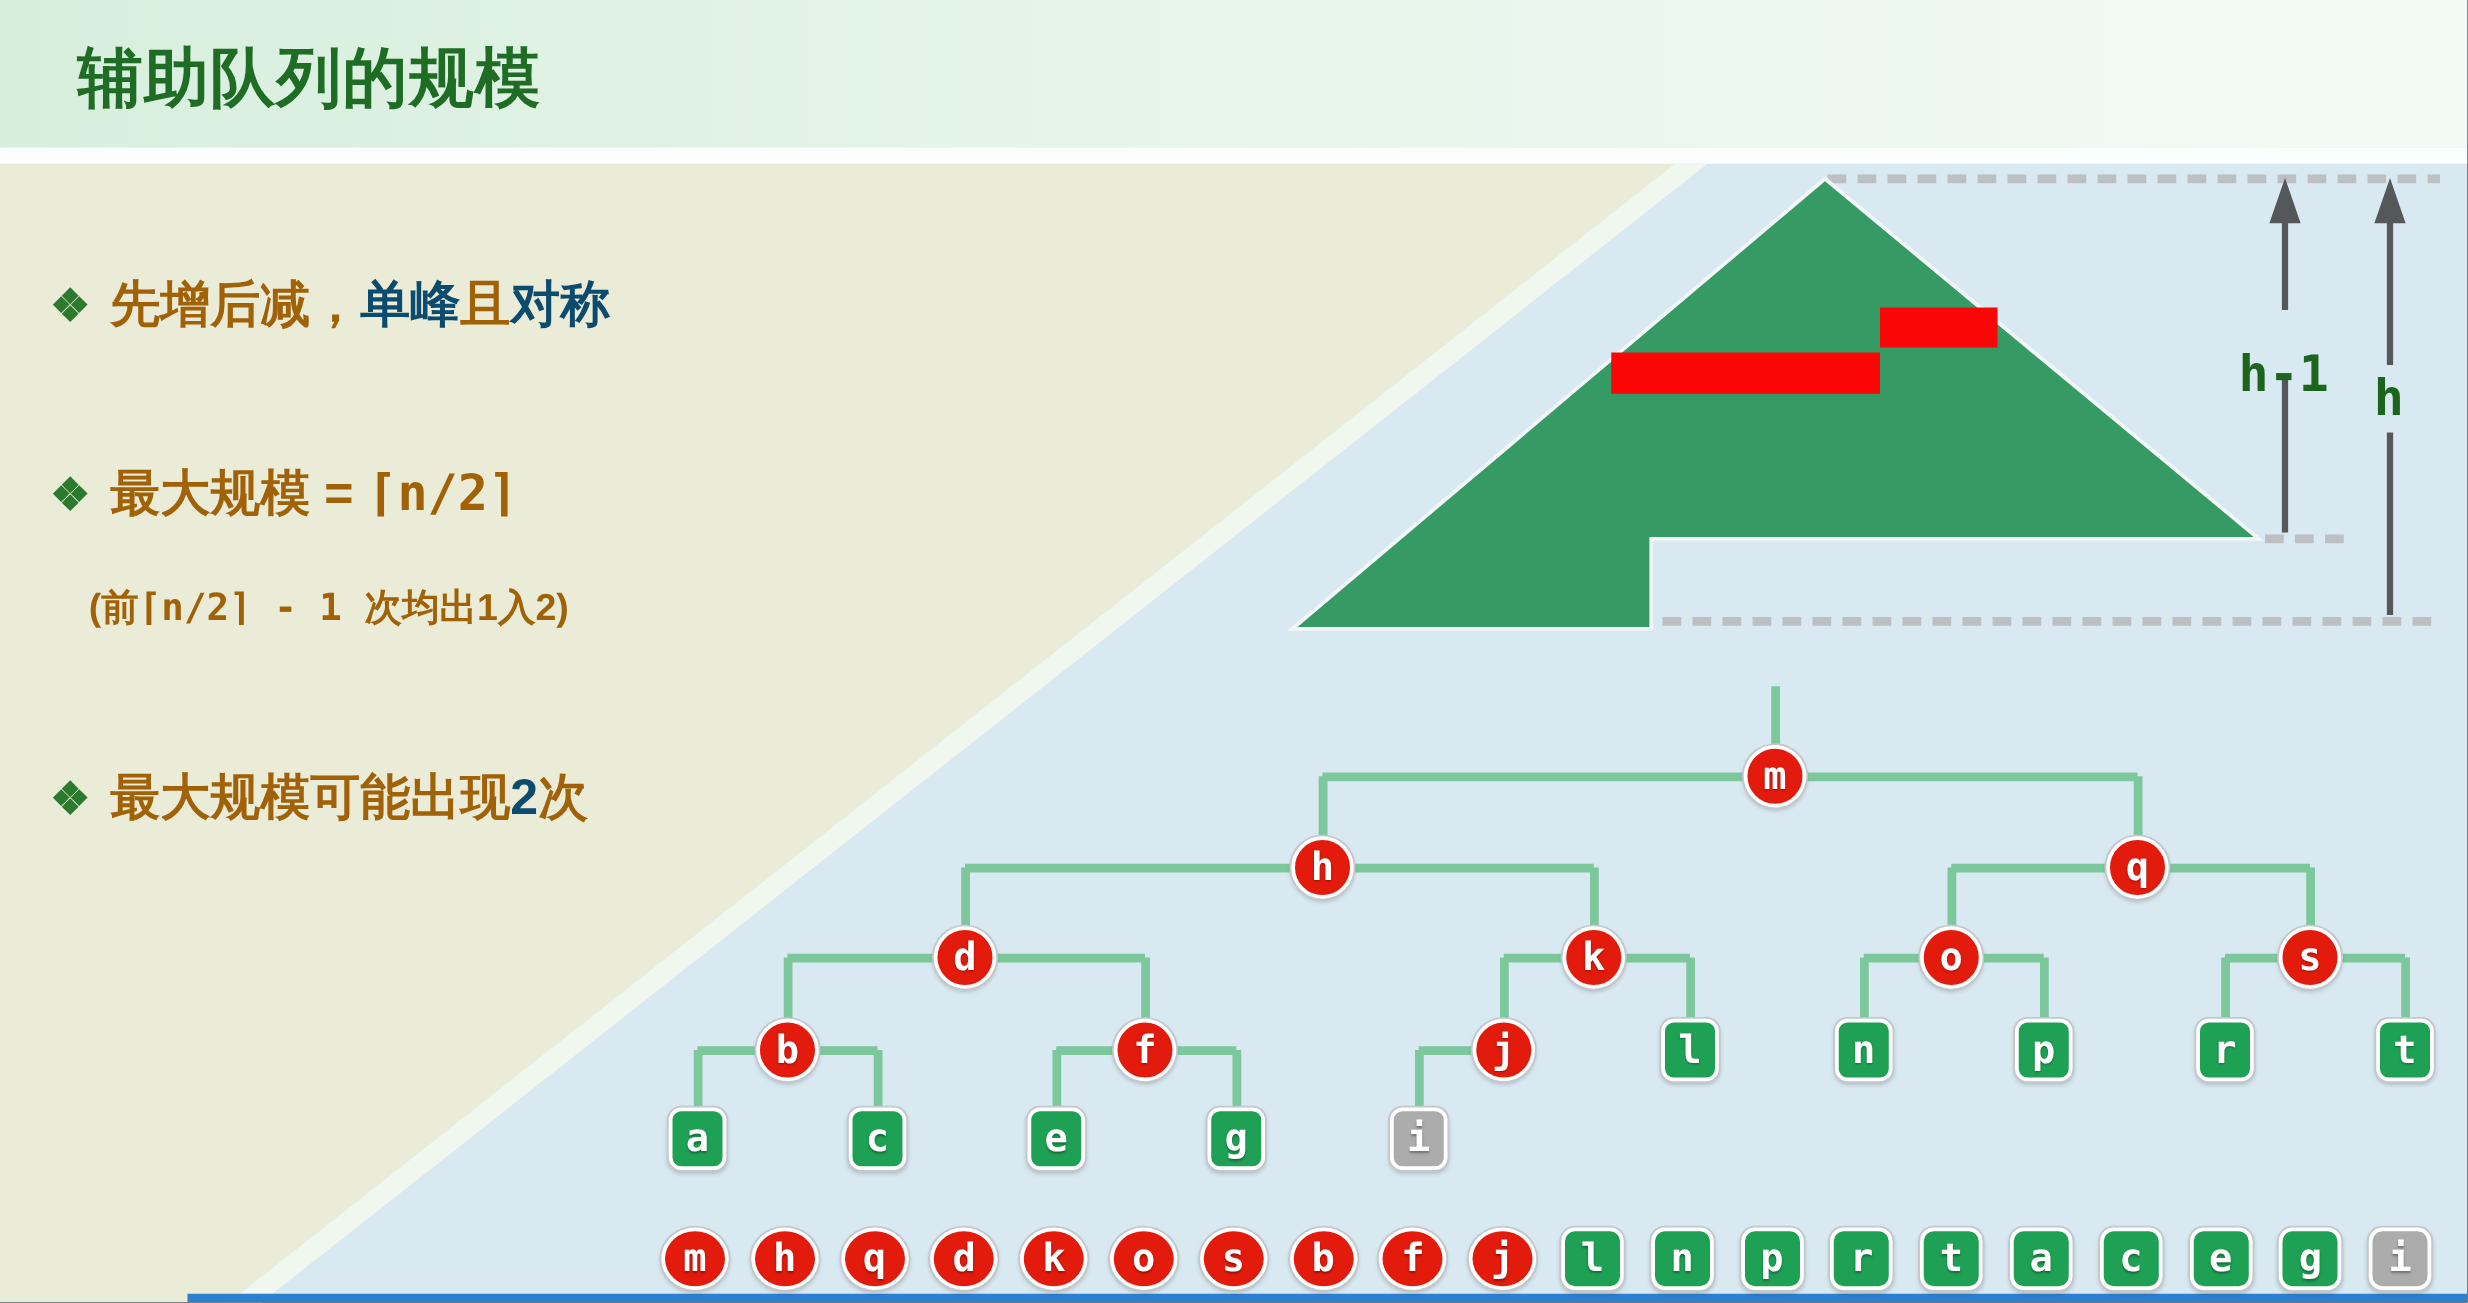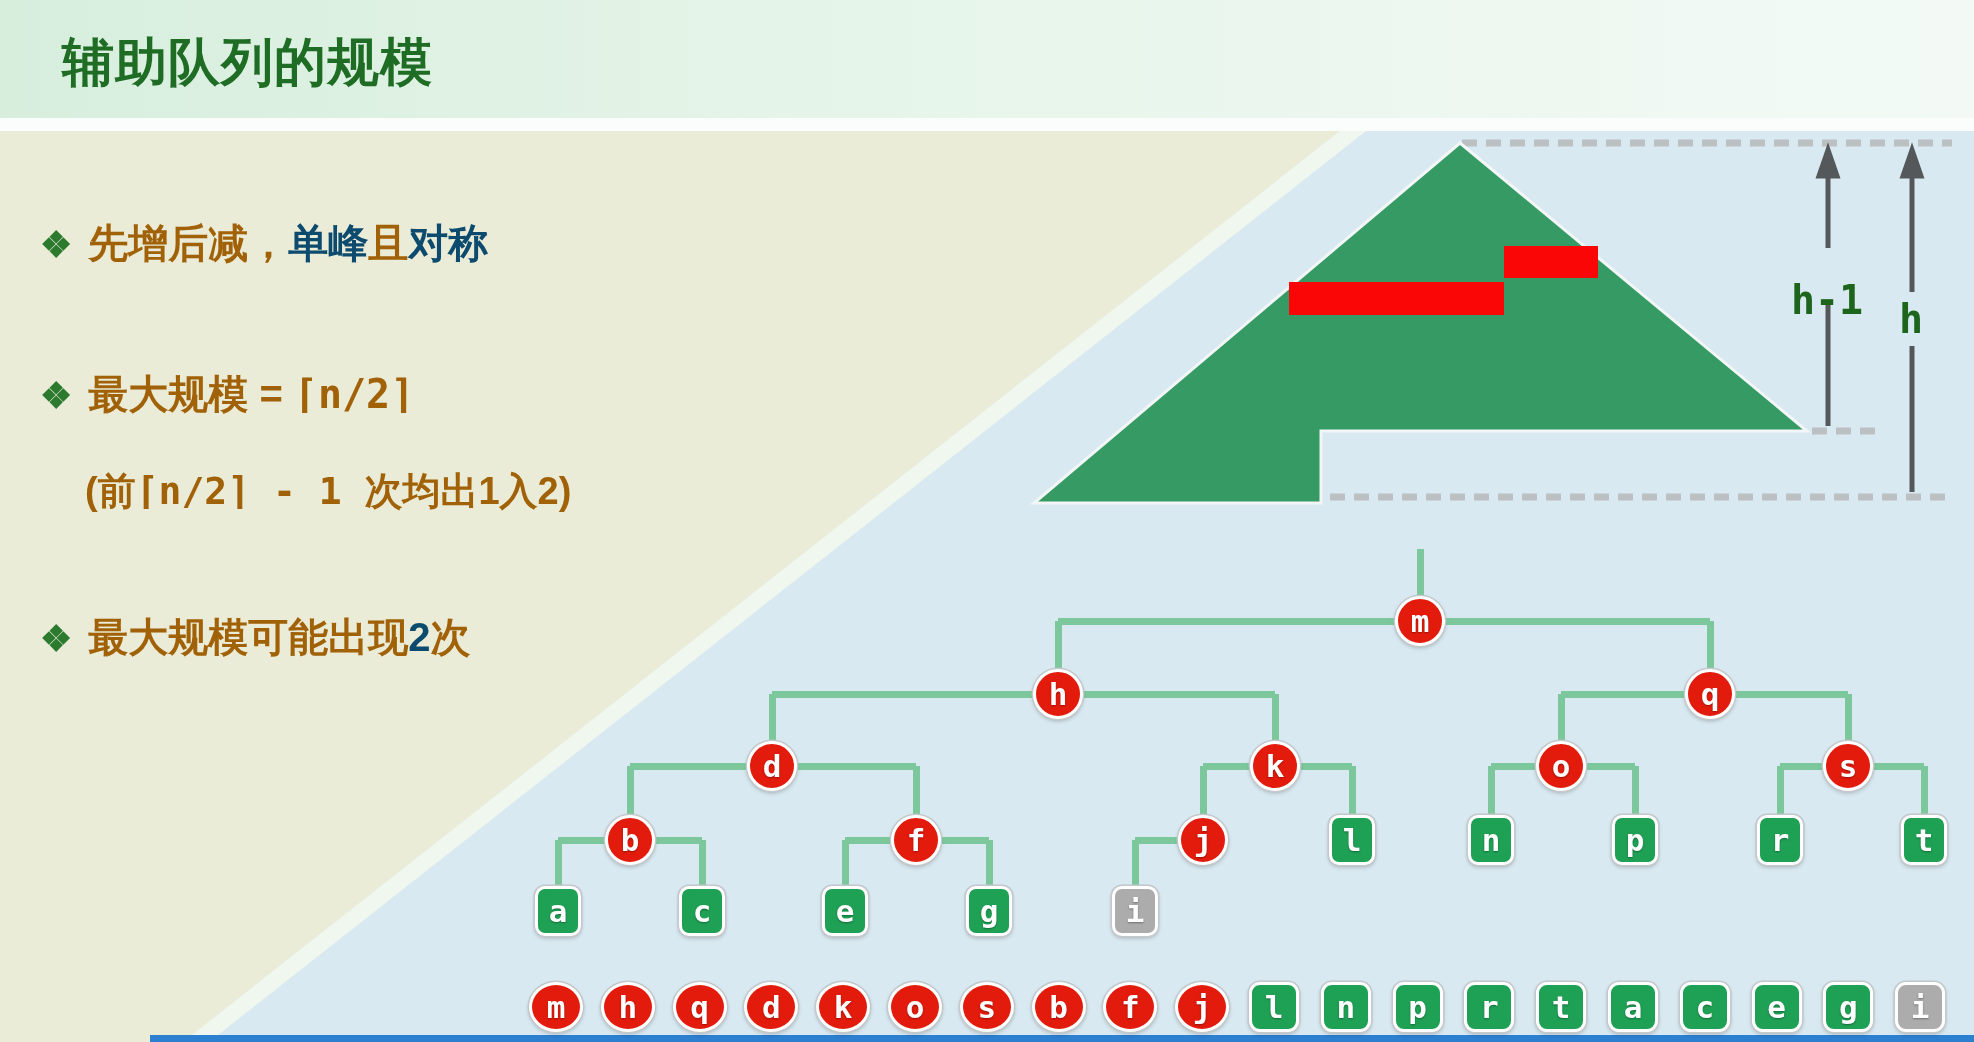--- a/index.html
+++ b/index.html
@@ -30,21 +30,21 @@
     background:#f0f7ee;
     clip-path:polygon(1340px 131px,1366px 131px,209px 1042px,183px 1042px);
   }
   
   .bullet{
     position:absolute;white-space:nowrap;font-weight:bold;font-size:40px;
     color:#2b7a2e;z-index:5;
   }
   #bullet-0{left:40px;top:216px;}
   #bullet-1{left:40px;top:352px;margin-top:15px;}
-  #bullet-2{left:85px;top:466px;font-size:38px;}
+  #bullet-2{left:71px;top:466px;font-size:30px;}
   #bullet-3{left:40px;top:610px;}
   .bullet .marker{color:#2b7a2e;font-size:36px;margin-right:16px;}
   .seg-green{color:#a16207;}
   .seg-red{color:#0c4a6e;}
   .seg-mono{font-family:"DejaVu Sans Mono",monospace;}
   
   svg.figure{position:absolute;left:0;top:0;z-index:3;}
   
   .dim-label{
     position:absolute;transform:translate(-50%,-50%);z-index:6;

